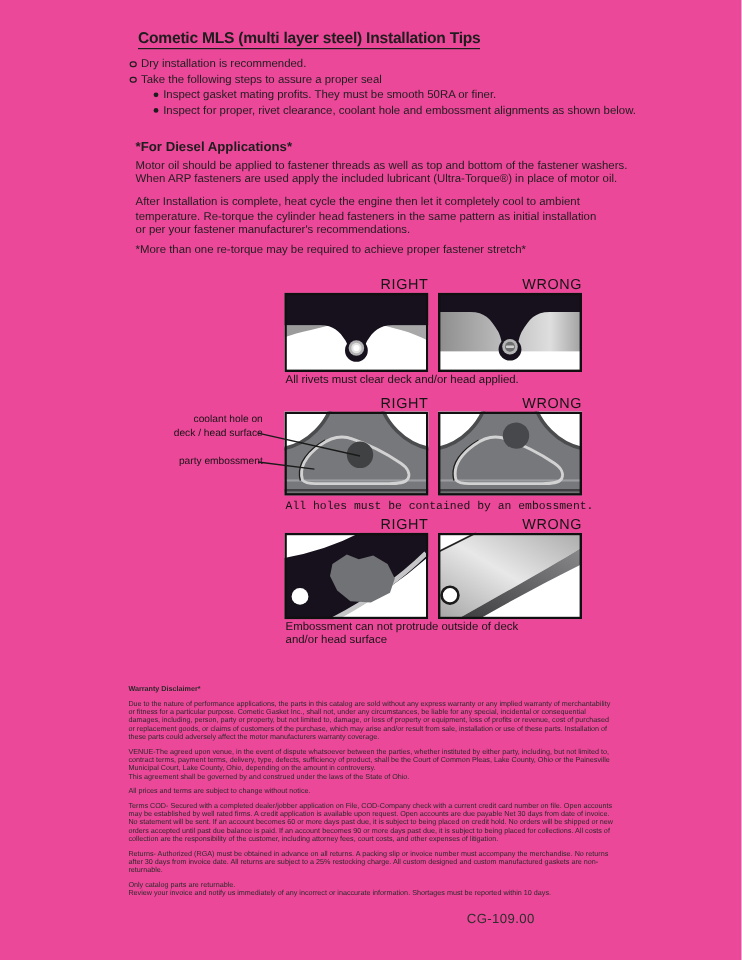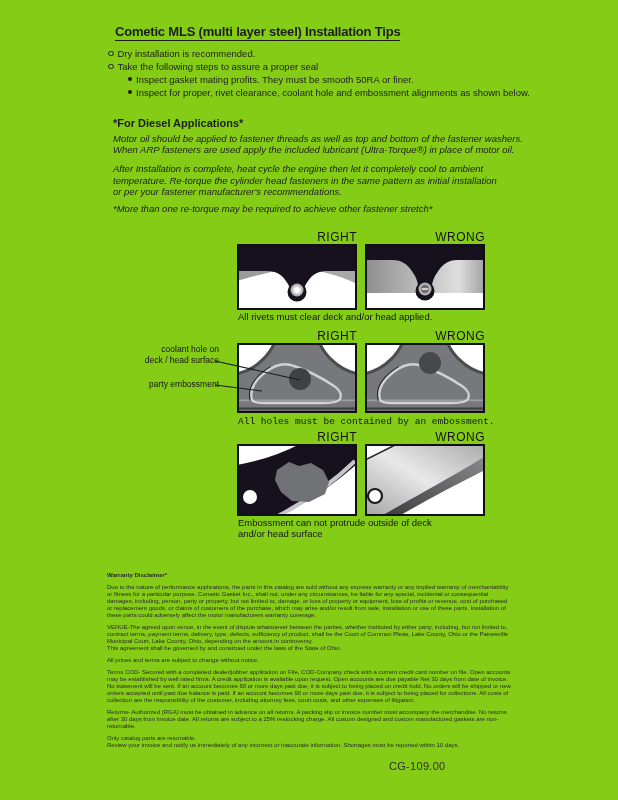--- a/index.html
+++ b/index.html
@@ -1,29 +1,29 @@
 <!DOCTYPE html>
 <html><head>
 <meta charset="utf-8">
 <style>
   html,body { margin:0; padding:0; background:#ffffff; }
   .page {
-    position:relative; width:618px; height:800px; background:#84cc16;
+    position:relative; width:618px; height:800px; background:#ec4899;
     font-family:"Liberation Sans", sans-serif; color:#1d1d1d; overflow:hidden;
   }
   
   .title { position:absolute; left:115px; top:24px; font-size:13px; font-weight:bold; letter-spacing:-0.2px; white-space:nowrap; }
   .title .ul { border-bottom:1.8px solid #1d1d1d; padding-bottom:1px; }
   .bullets { position:absolute; left:107px; top:47px; font-size:9.5px; line-height:13px; white-space:nowrap; }
   .b-row { display:flex; align-items:flex-start; }
   .b-dot { width:3.5px; height:3.5px; border:1px solid #1d1d1d; border-radius:50%; margin:3.5px 4px 0 1px; flex:none; }
   .sb-row { margin-left:21px; }
   .sb-dot { width:4px; height:4px; background:#1d1d1d; border-radius:50%; margin:4px 4px 0 0; flex:none; }
   .diesel-h { position:absolute; left:113px; top:117px; font-size:11px; font-weight:bold; white-space:nowrap; }
-  .para { position:absolute; left:113px; font-size:9.5px; white-space:nowrap;font-style:italic; }
+  .para { position:absolute; left:113px; font-size:9.5px; white-space:nowrap; }
   .para span { display:block; }
   #para1 { top:134px; line-height:10.5px; }
   #para2 { top:163px; line-height:11.5px; }
   #note  { top:203px; }
   
   .figs { position:absolute; left:110px; top:228px; width:420px; height:322px; }
   .flabel { position:absolute; width:120px; text-align:right; font-size:12px; letter-spacing:0.5px; color:#141414; }
   .fl-r { left:127px; } .fl-w { left:255px; }
   .row1 { top:2px; } .row2 { top:101px; } .row3 { top:202px; }
   .fig { position:absolute; display:block; }
@@ -76,21 +76,21 @@
   <div class="diesel-h">*For Diesel Applications*</div>
   <div class="para" id="para1">
     <span>Motor oil should be applied to fastener threads as well as top and bottom of the fastener washers.</span>
     <span>When ARP fasteners are used apply the included lubricant (Ultra-Torque®) in place of motor oil.</span>
   </div>
   <div class="para" id="para2">
     <span>After Installation is complete, heat cycle the engine then let it completely cool to ambient</span>
     <span>temperature. Re-torque the cylinder head fasteners in the same pattern as initial installation</span>
     <span>or per your fastener manufacturer's recommendations.</span>
   </div>
-  <div class="para" id="note">*More than one re-torque may be required to achieve other fastener stretch*</div>
+  <div class="para" id="note">*More than one re-torque may be required to achieve proper fastener stretch*</div>
 
   <div class="figs">
 
     <div class="flabel fl-r row1">RIGHT</div>
     <div class="flabel fl-w row1">WRONG</div>
 
     <svg class="fig fg-r fr1" width="120" height="66" viewBox="0 0 120 66">
       <rect width="120" height="66" fill="#ffffff"></rect>
       <path d="M0,27 L38,27 L22,31 C13,33 6,35 0,37 Z" fill="#9b9b9b"></path>
       <path d="M120,27 L82,27 L97,31 C106,33.5 113,36.5 120,40 Z" fill="#a8a8a8"></path>

